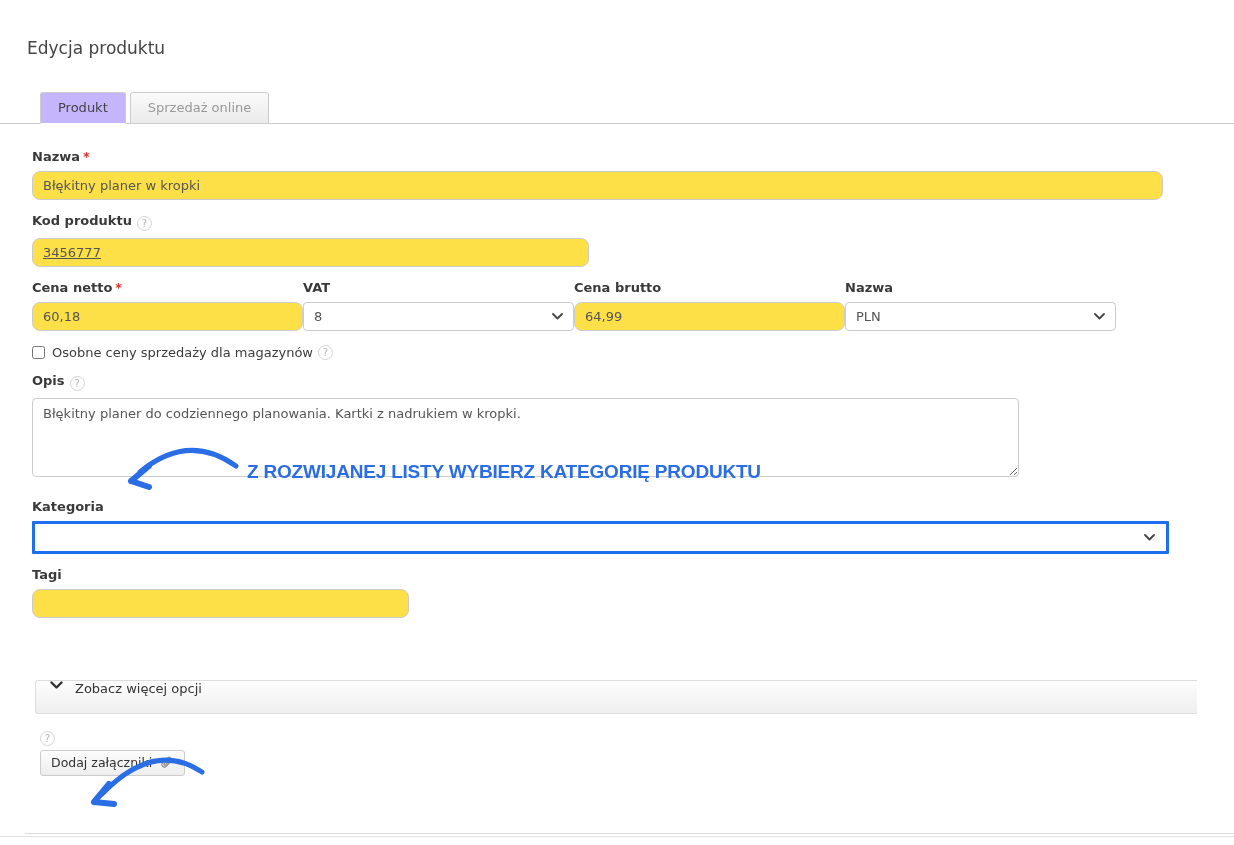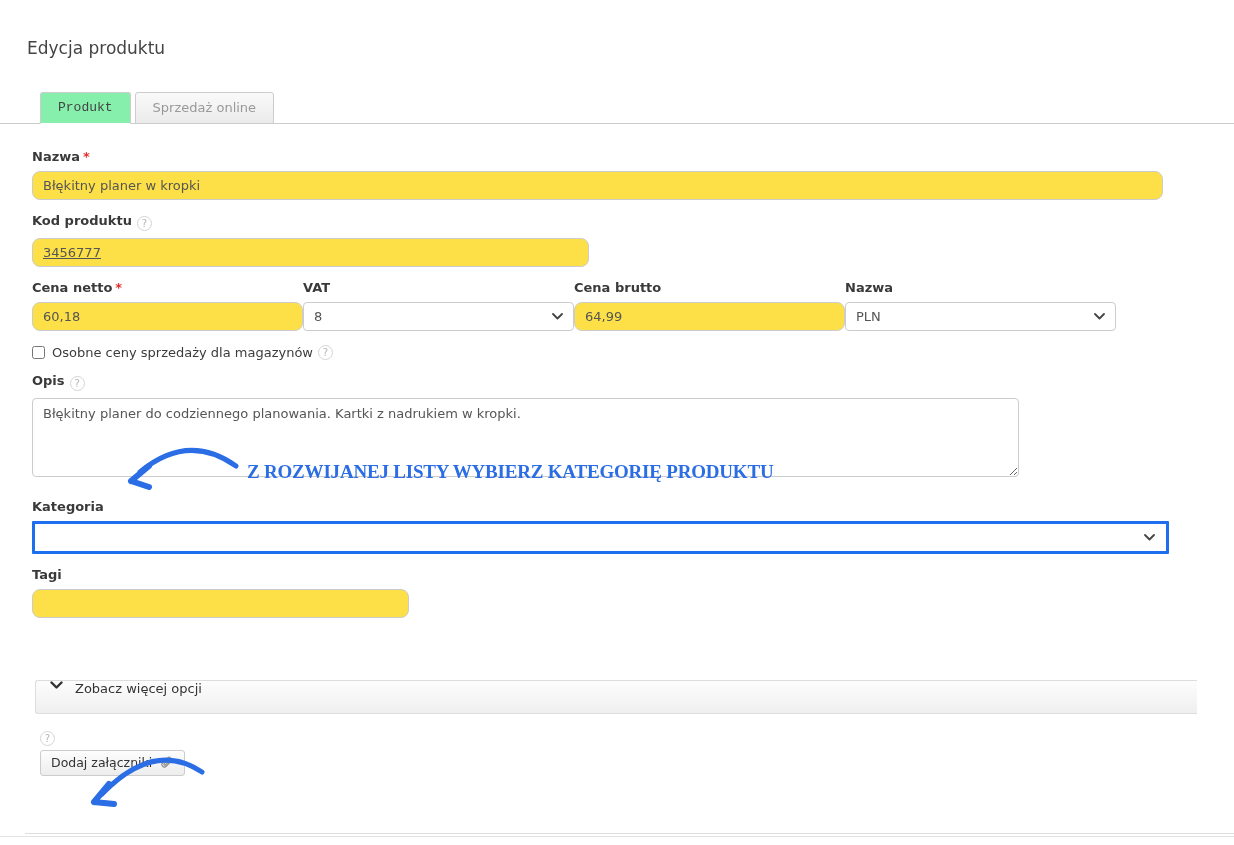--- a/index.html
+++ b/index.html
@@ -6,21 +6,21 @@
   html,body { background:#fff; }
   body { font-family:"DejaVu Sans","Liberation Sans",sans-serif; font-size:13px; color:#3c3c3c; }
   .page { position:relative; width:1234px; height:845px; background:#fff; overflow:hidden; }
 
   
   .page-title { margin:38px 0 0 27px; font-size:17px; font-weight:400; color:#444; }
 
   .tabs-row { margin-top:33px; padding-left:40px; border-bottom:1px solid #ccc; display:flex; }
   .tab { position:relative; top:1px; padding:7px 17px 8px; font-size:13px; border:1px solid #ccc;
          border-radius:3px 3px 0 0; margin-right:4px; cursor:pointer; }
-  .tab.active { background:#86efac; color:#444; border-bottom-color:#fff; z-index:2;font-family:Liberation Mono, monospace; }
+  .tab.active { background:#c4b5fd; color:#444; border-bottom-color:#fff; z-index:2; }
   .tab.inactive { background:linear-gradient(#fafafa,#ebebeb); color:#999; }
 
   
   .form { padding:0 2px 0 32px; }
   .fg { margin-top:13px; }
   .fg:first-child { margin-top:25px; }
   .lbl { display:block; font-weight:bold; font-size:13px; color:#3a3a3a; margin-bottom:7px; }
   .req { color:#e03030; font-weight:bold; margin-left:3px; }
   .help { display:inline-block; width:15px; height:15px; border:1px solid #d5d5d5; border-radius:50%;
           color:#b5b5b5; font-size:10px; font-weight:normal; line-height:13px; text-align:center;
@@ -55,21 +55,21 @@
   .lone-help { margin:14px 0 0 40px; }
   .attach-btn { margin:4px 0 0 40px; display:inline-flex; align-items:center; gap:7px;
           padding:4px 10px 5px; font-size:12.5px; color:#333; background:linear-gradient(#fdfdfd,#ededed);
           border:1px solid #ccc; border-radius:3px; cursor:pointer; font-family:inherit; }
 
   
   .footer-sep { margin:57px 0 0 25px; border-top:1px solid #ddd; }
   .bottom-line { position:absolute; left:0; right:0; top:836px; border-top:1px solid #e3e3e3; }
 
   
-  .annotation-text { position:absolute; left:247px; top:461px; font-family:Liberation Serif, serif;
+  .annotation-text { position:absolute; left:247px; top:461px; font-family:Liberation Sans, sans-serif;
           font-size:19px; font-weight:bold; letter-spacing:-0.2px; color:#2b6de4; white-space:nowrap; }
   .arrow-svg { position:absolute; pointer-events:none; }
   .arrow-svg path { stroke:#2b6de4; fill:none; stroke-linecap:round; stroke-linejoin:round; }
   .curve { stroke-width:5px; }
   .head  { stroke-width:6px; }
 </style>
 </head>
 <body>
 
 <div class="page">

